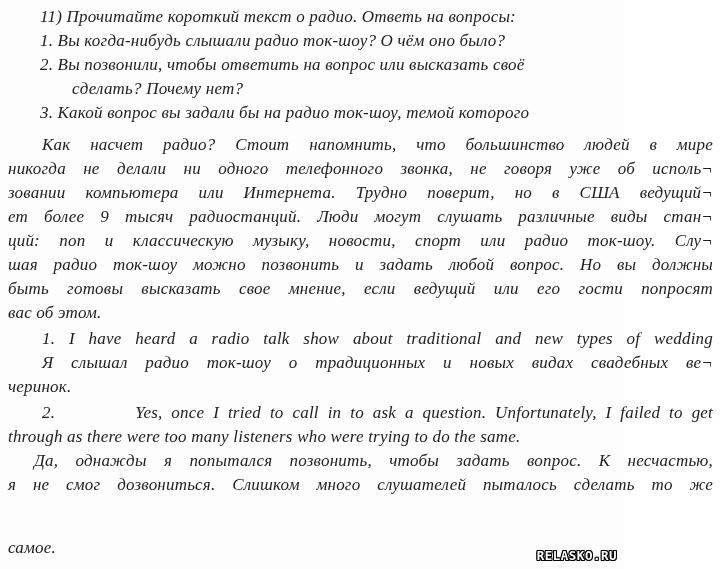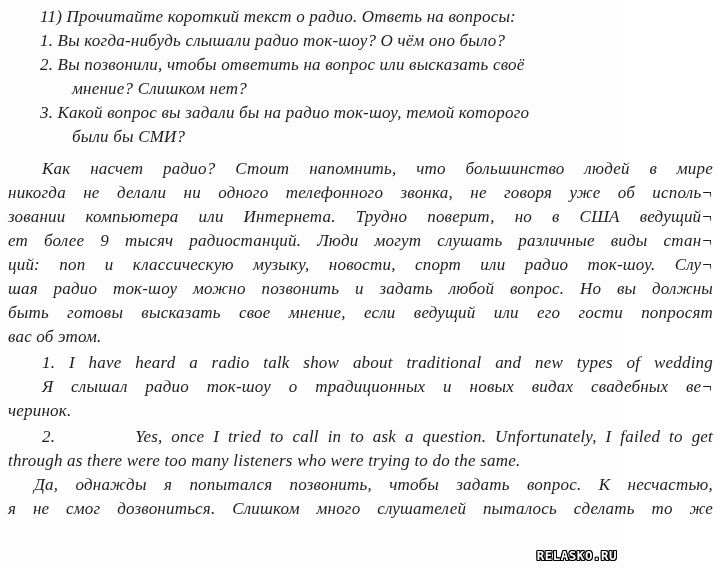--- a/index.html
+++ b/index.html
@@ -48,23 +48,22 @@
 </style>
 </head>
 <body>
 
 <div class="page" style="background: rgb(253, 253, 253); color: rgb(29, 29, 32);">
   <div class="text-block">
       <div>
         <div class="line" style="padding-left: 32px;">11) Прочитайте короткий текст о радио. Ответь на вопросы:</div>
         <div class="line" style="padding-left: 32px;">1. Вы когда-нибудь слышали радио ток-шоу? О чём оно было?</div>
         <div class="line" style="padding-left: 32px;">2. Вы позвонили, чтобы ответить на вопрос или высказать своё</div>
-        <div class="line" style="padding-left: 64px;">мнение? Слишком нет?</div>
+        <div class="line" style="padding-left: 64px;">сделать? Почему нет?</div>
         <div class="line" style="padding-left: 32px;">3. Какой вопрос вы задали бы на радио ток-шоу, темой которого</div>
-        <div class="line" style="padding-left: 64px;">были бы СМИ?</div>
       </div>
       <div>
         <div class="line j" style="padding-left: 34px; margin-top: 8px;">Как насчет радио? Стоит напомнить, что большинство людей в мире</div>
         <div class="line j" style="padding-left: 0px;">никогда не делали ни одного телефонного звонка, не говоря уже об исполь¬</div>
         <div class="line j" style="padding-left: 0px;">зовании компьютера или Интернета. Трудно поверит, но в США ведущий¬</div>
         <div class="line j" style="padding-left: 0px;">ет более 9 тысяч радиостанций. Люди могут слушать различные виды стан¬</div>
         <div class="line j" style="padding-left: 0px;">ций: поп и классическую музыку, новости, спорт или радио ток-шоу. Слу¬</div>
         <div class="line j" style="padding-left: 0px; font-style: italic;">шая радио ток-шоу можно позвонить и задать любой вопрос. Но вы должны</div>
         <div class="line j" style="padding-left: 0px;">быть готовы высказать свое мнение, если ведущий или его гости попросят</div>
         <div class="line" style="padding-left: 0px;">вас об этом.</div>

